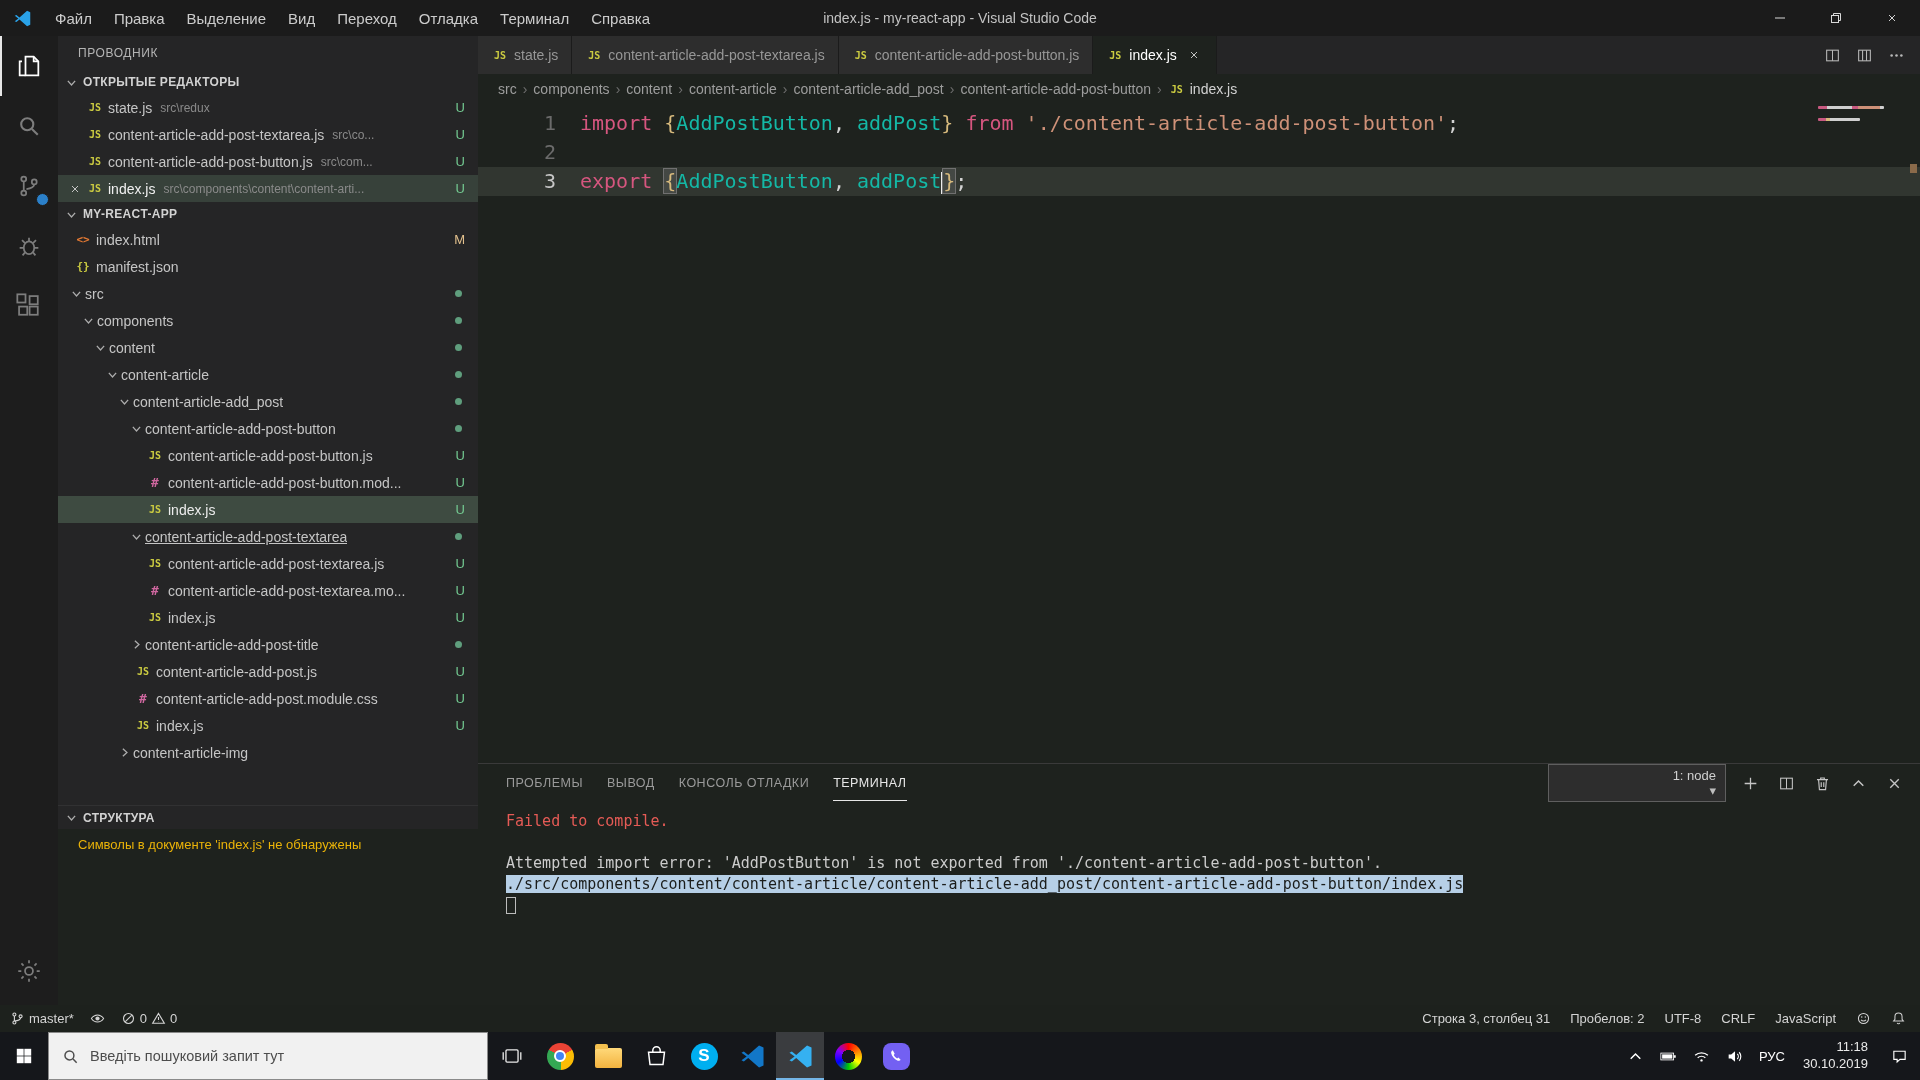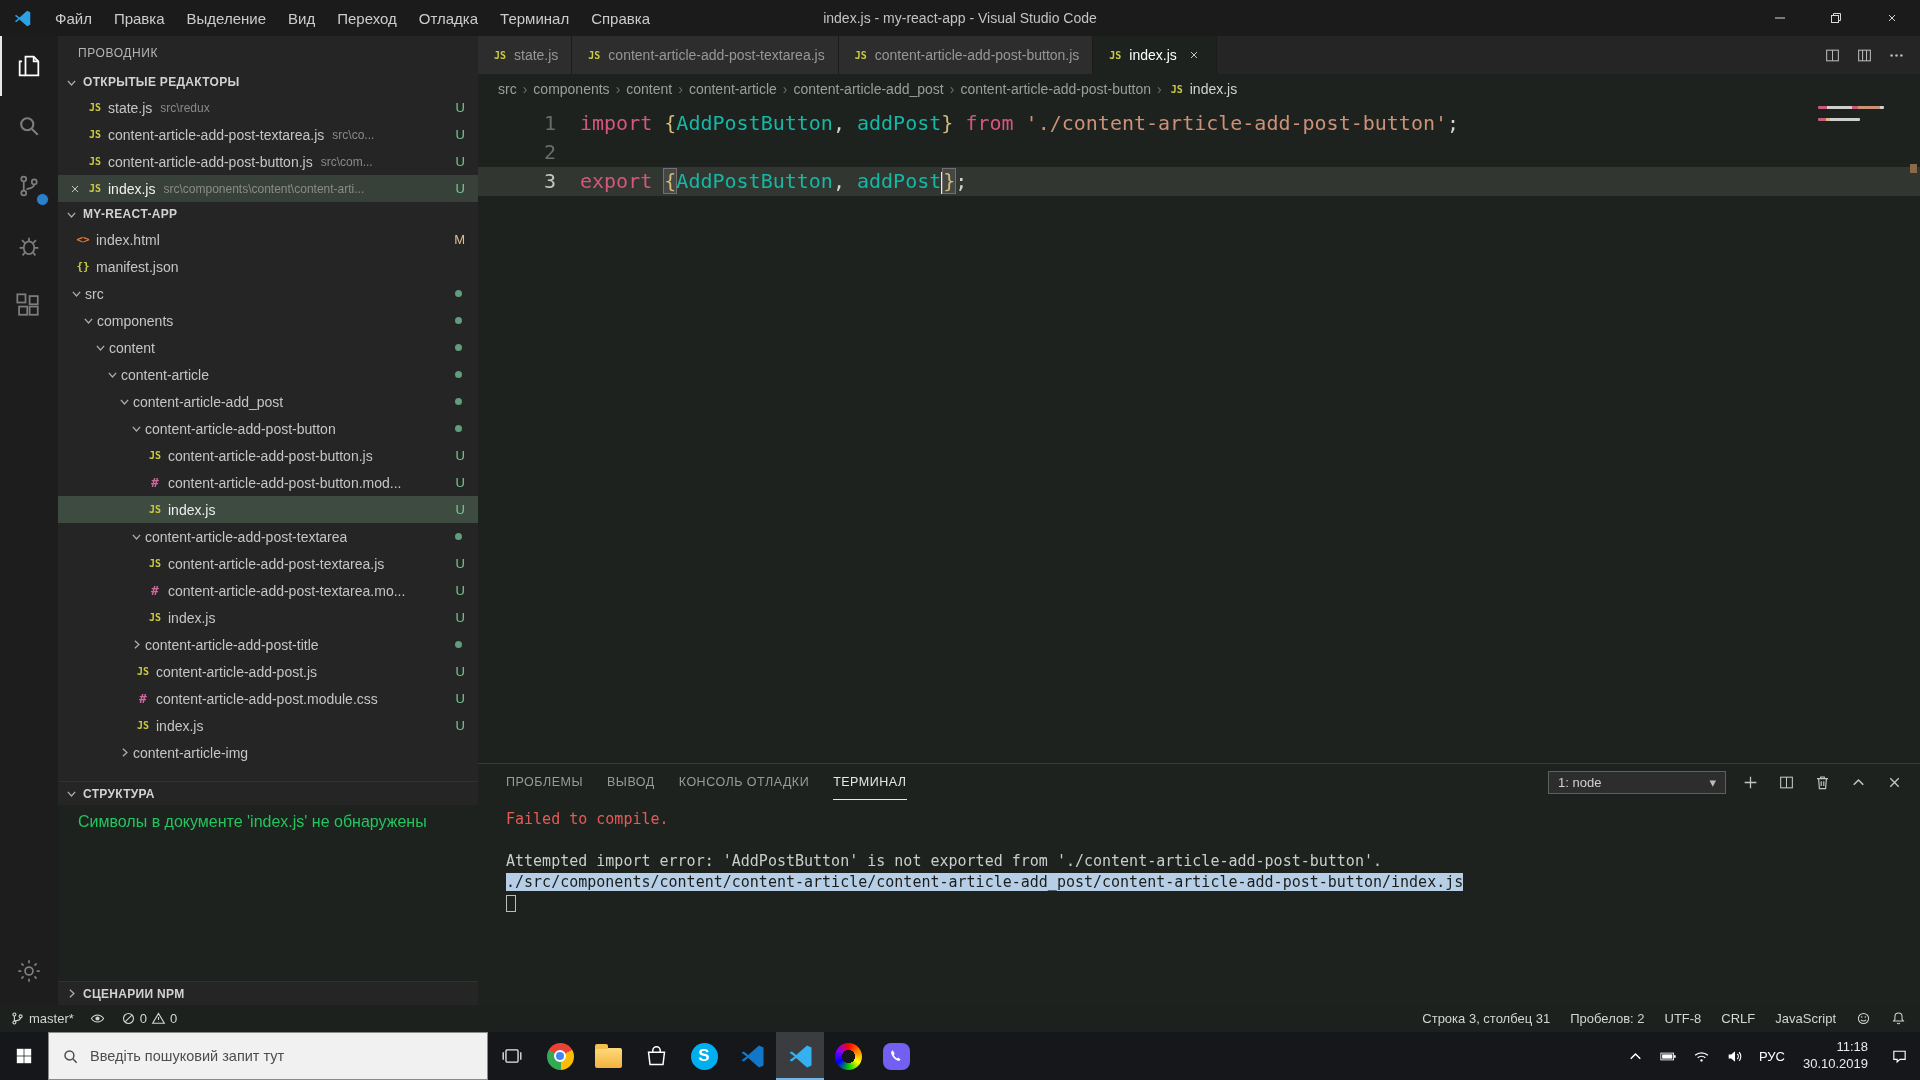--- a/index.html
+++ b/index.html
@@ -50,21 +50,21 @@
   .oe-name{white-space:nowrap;}
   .oe-path{margin-left:8px;color:#8a8a8a;font-size:12px;white-space:nowrap;overflow:hidden;text-overflow:ellipsis;flex:1 1 auto;min-width:0;}
   .badge{margin-left:auto;margin-right:13px;font-size:13px;flex:0 0 auto;}
   .bU{color:#73c991;}
   .bM{color:#e2c08d;}
   .bdot{margin-left:auto;margin-right:16px;width:7px;height:7px;border-radius:50%;background:#5f9e7d;flex:0 0 7px;}
   .tree{flex:1 1 auto;min-height:0;overflow:hidden;}
   .tree-row{height:27px;display:flex;align-items:center;cursor:pointer;}
   .tree-row.selected{background:#3e4b41;color:#ececec;}
   .tree-label{white-space:nowrap;overflow:hidden;text-overflow:ellipsis;}
-  .outline-body{flex:0 0 176px;background:#1e221e;padding:8px 20px;font-size:16px;color:#22c55e;}
+  .outline-body{flex:0 0 176px;background:#1e221e;padding:8px 20px;font-size:13px;color:#eab308;}
 
   
   .editor-col{flex:1 1 auto;display:flex;flex-direction:column;min-width:0;background:#1e221e;}
   .tabsbar{flex:0 0 38px;background:#252526;display:flex;align-items:stretch;}
   .tabs{display:flex;}
   .tab{display:flex;align-items:center;padding:0 13px;background:#2d2d2d;color:#979797;font-size:14px;border-right:1px solid #1b1b1b;cursor:pointer;white-space:nowrap;}
   .tab.active{background:#1e221e;color:#ffffff;}
   .tab .fileic{margin-right:5px;}
   .tab-close{width:18px;height:18px;display:inline-flex;align-items:center;justify-content:center;margin-left:8px;color:#c8c8c8;}
   .tab-close svg{width:12px;height:12px;}
@@ -95,21 +95,21 @@
   .mm3{width:42px;margin-top:9px;background:linear-gradient(90deg,#c85980 0 8px,#d7ba7d 8px 12px,#cfcfcf 12px 42px);}
   .ruler{position:absolute;top:0;right:0;width:13px;height:100%;}
   .ruler-mark{position:absolute;top:60px;right:3px;width:7px;height:9px;background:#8a6a4a;}
 
   
   .panel{flex:0 0 242px;display:flex;flex-direction:column;background:#1e221e;border-top:1px solid #3a3a3a;}
   .panel-header{flex:0 0 36px;display:flex;align-items:center;padding:0 14px 0 28px;}
   .panel-tab{margin-right:24px;font-size:12.5px;letter-spacing:.5px;color:#9a9a9a;height:36px;display:flex;align-items:center;border-bottom:1px solid transparent;cursor:pointer;}
   .panel-tab.active{color:#e7e7e7;border-bottom-color:#e7e7e7;}
   .panel-actions{margin-left:auto;display:flex;align-items:center;gap:12px;color:#c5c5c5;}
-  .term-select{display:flex;align-items:flex-start;justify-content:space-between;background:#2d2d2d;border:1px solid #5f5f5f;padding:3px 9px;font-size:13px;color:#d0d0d0;min-width:178px;cursor:pointer;}
+  .term-select{display:flex;align-items:flex-end;justify-content:space-between;background:#2d2d2d;border:1px solid #5f5f5f;padding:3px 9px;font-size:13px;color:#d0d0d0;min-width:178px;cursor:pointer;flex-direction:column;}
   .sel-arr{color:#bdbdbd;margin-left:16px;}
   .pa-btn{width:24px;height:24px;display:inline-flex;align-items:center;justify-content:center;cursor:pointer;}
   .pa-btn svg{width:17px;height:17px;}
   .terminal{flex:1 1 auto;padding:9px 0 0 28px;font-family:"DejaVu Sans Mono","Liberation Mono",monospace;font-size:15px;line-height:21px;color:#cccccc;overflow:hidden;}
   .t-line{min-height:21px;white-space:pre;}
   .t-error{color:#e55b56;}
   .t-plain{color:#cccccc;}
   .t-selected{background:#b6cfe6;color:#1b1d1b;}
   .t-cursor{display:inline-block;width:10px;height:17px;border:1px solid #bcbcbc;vertical-align:middle;}
 
@@ -377,21 +377,21 @@
           <div class="tree-row" style="padding-left: 88px;">
             <span class="fileic cssmod">#</span>
             <span class="tree-label">content-article-add-post-button.mod...</span>
             <span class="badge bU">U</span>
           </div>
           <div class="tree-row selected" style="padding-left: 88px;">
             <span class="fileic js">JS</span>
             <span class="tree-label">index.js</span>
             <span class="badge bU">U</span>
           </div>
-          <div class="tree-row" style="padding-left: 70px;">
+          <div class="tree-row" style="padding-left: 70px; text-decoration: underline;">
             <span class="tw open">
               <svg viewBox="0 0 16 16" fill="none" stroke="currentColor" stroke-width="1.6">
                 <path d="M6 3.5 11 8l-5 4.5"></path>
               </svg>
             </span>
             <span class="tree-label">content-article-add-post-textarea</span>
             <span class="bdot"></span>
           </div>
           <div class="tree-row" style="padding-left: 88px;">
             <span class="fileic js">JS</span>
@@ -443,28 +443,20 @@
         </div>
       <div class="sec-header bordered">
         <span class="tw open auto">
             <svg viewBox="0 0 16 16" fill="none" stroke="currentColor" stroke-width="1.6">
               <path d="M6 3.5 11 8l-5 4.5"></path>
             </svg>
           </span>
         <span>СТРУКТУРА</span>
       </div>
       <div class="outline-body">Символы в документе 'index.js' не обнаружены</div>
-      <div class="sec-header bordered">
-        <span class="tw auto">
-            <svg viewBox="0 0 16 16" fill="none" stroke="currentColor" stroke-width="1.6">
-              <path d="M6 3.5 11 8l-5 4.5"></path>
-            </svg>
-          </span>
-        <span>СЦЕНАРИИ NPM</span>
-      </div>
     </div>
 
     <div class="editor-col">
       <div class="tabsbar">
         <div class="tabs" id="tabs">
             <div class="tab">
               <span class="fileic js">JS</span>
               <span class="tab-label">state.js</span>
             </div>
             <div class="tab">

